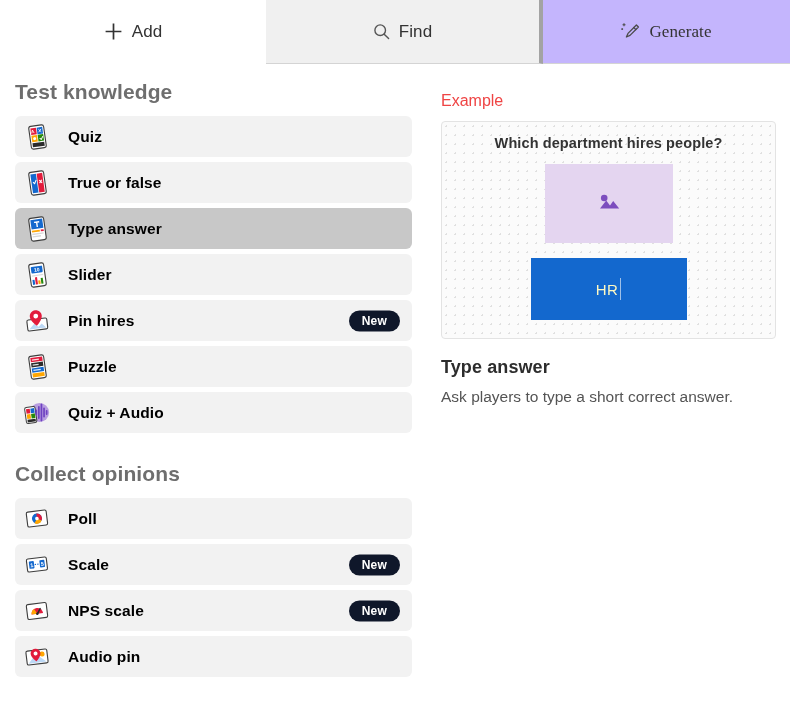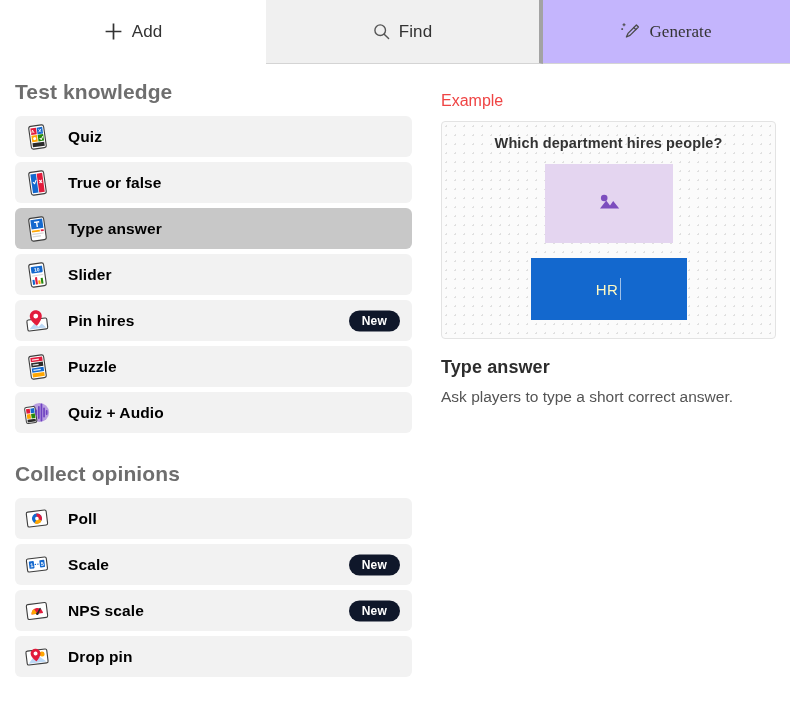--- a/index.html
+++ b/index.html
@@ -413,21 +413,21 @@
         <svg class="mini" width="28" height="24" viewBox="0 0 28 24">
           <g transform="rotate(-7 14 12)">
             <rect x="3.5" y="5" width="21" height="14" rx="1.6" fill="#ffffff" stroke="#3d3d3d" stroke-width="1.1"></rect>
             <path d="M5 17.6 L9.5 12.6 L12.5 15.4 L16 11.4 L23 17.6 Z" fill="#bcd8f5"></path>
             <circle cx="19.4" cy="9.6" r="2.5" fill="#ffa602"></circle>
             <path d="M13 3.6 c2.7 0 4.9 2.1 4.9 4.8 c0 3.6 -4.9 7.8 -4.9 7.8 s-4.9 -4.2 -4.9 -7.8 c0 -2.7 2.2 -4.8 4.9 -4.8 z" fill="#e21b3c"></path>
             <circle cx="13" cy="8.3" r="2" fill="#ffffff"></circle>
           </g>
         </svg>
       </span>
-      <span class="row-label">Drop pin</span>
+      <span class="row-label">Audio pin</span>
     </div>
 
 
   </div>
 
   <div class="col-right">
 
     <div class="example-label">Example</div>
 
     <div class="example-card">

